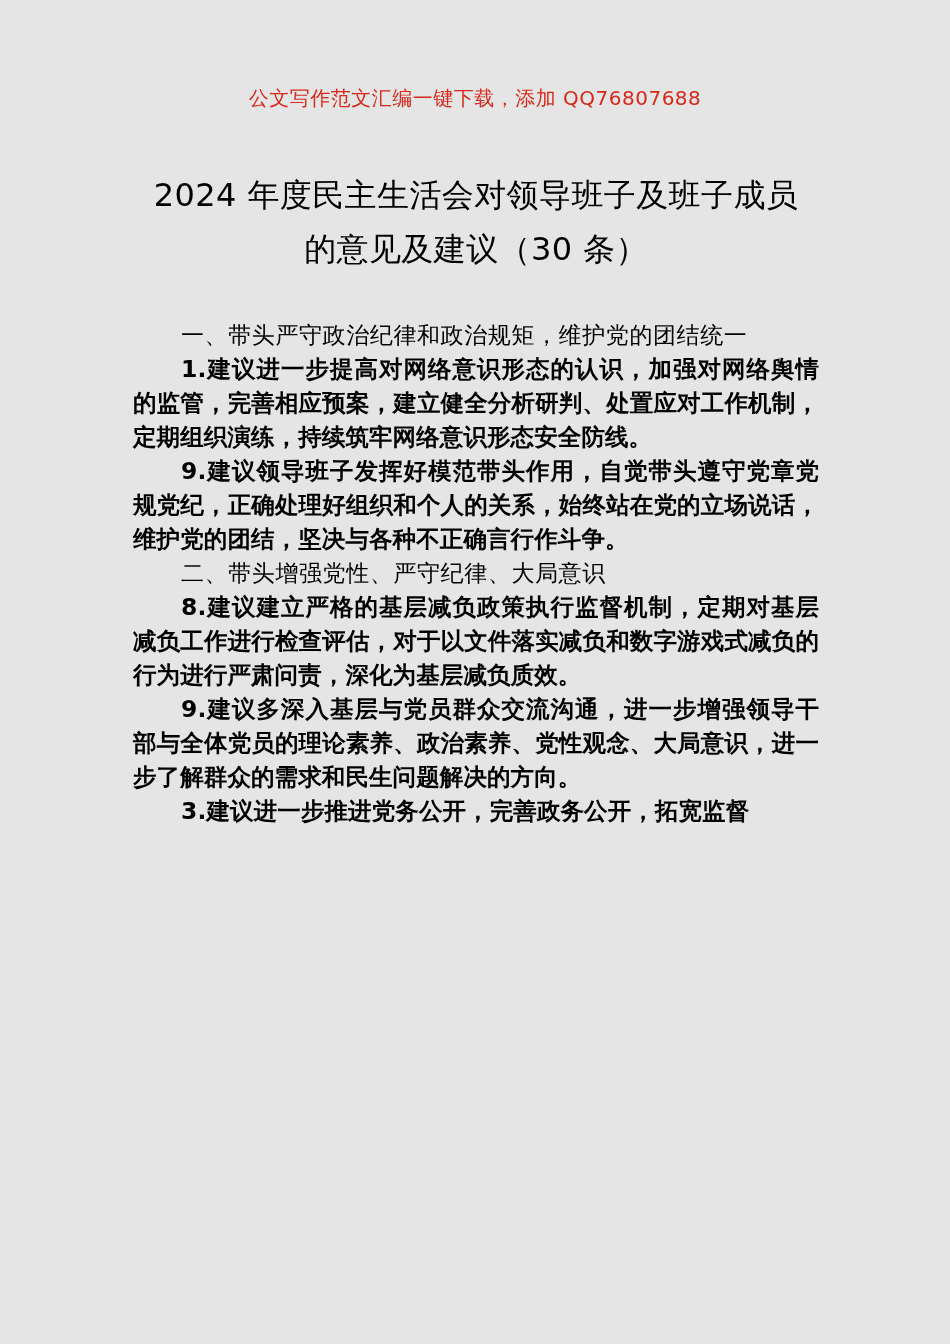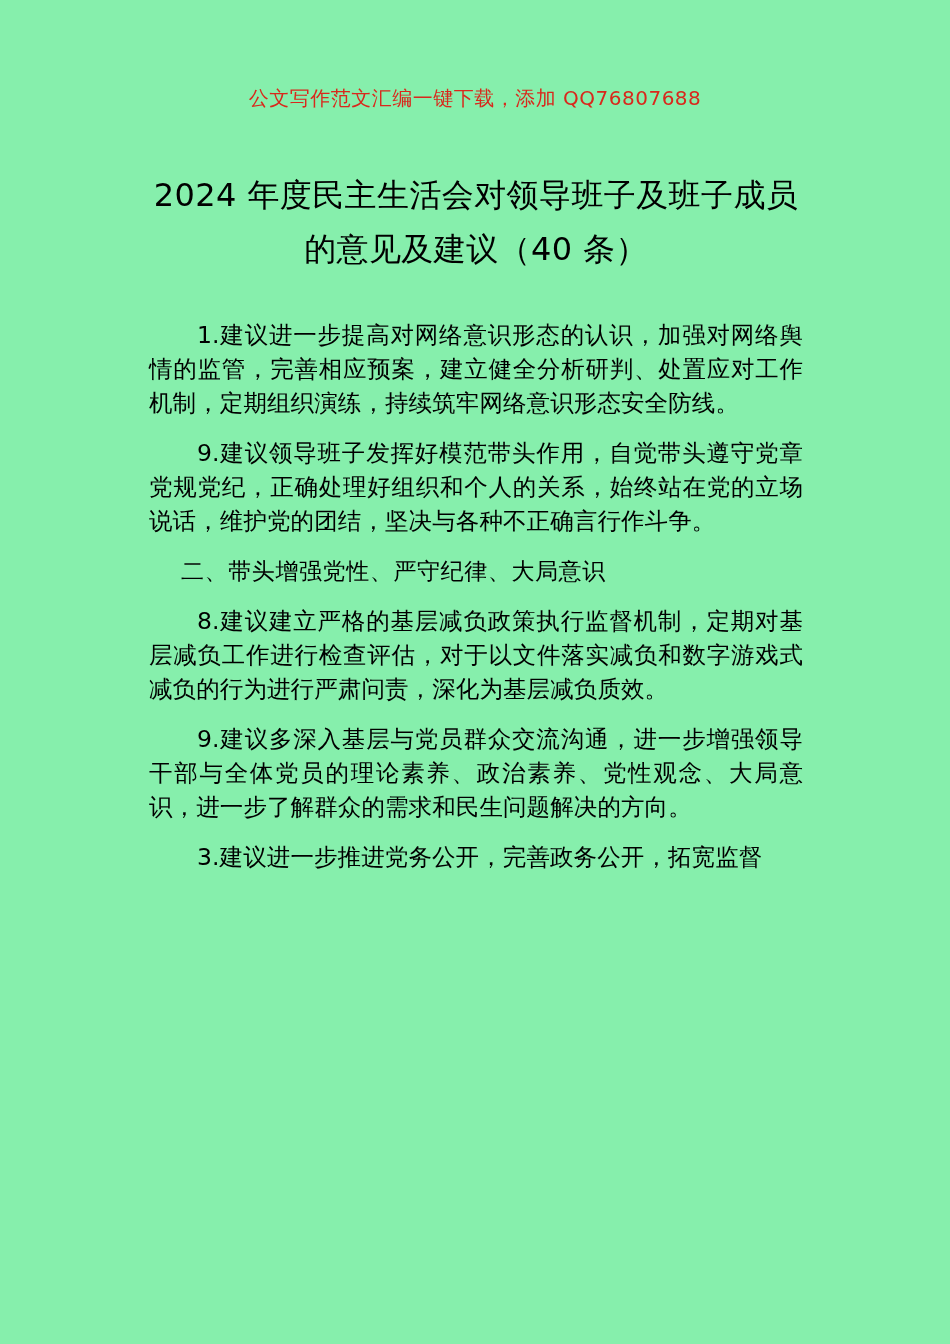--- a/index.html
+++ b/index.html
@@ -14,21 +14,21 @@
     position: relative;
     overflow: hidden;
     font-family: "Liberation Sans", "DejaVu Sans", sans-serif;
     -webkit-font-smoothing: antialiased;
   }
 
   .page {
     position: relative;
     width: 950px;
     height: 1344px;
-    background: #86efac;
+    background: #e5e5e5;
     box-sizing: border-box;
   }
 
   
   .watermark {
     position: absolute;
     top: 84px;
     left: 0;
     width: 950px;
     text-align: center;
@@ -74,45 +74,46 @@
     letter-spacing: 0.6px;
     text-align: justify;
     text-justify: inter-ideograph;
   }
 
   
   .para {
     font-size: 23.5px;
     line-height: 34px;
     color: #000000;
-    font-weight: 400;
+    font-weight: 700;
     font-family: "DejaVu Sans", "Liberation Sans", sans-serif;
     text-indent: 48px;
-    margin: 16px;
+    margin: 0;
     letter-spacing: 0.1px;
     text-align: justify;
     text-justify: inter-ideograph;
     word-break: break-all;
   }
 
   .doc-body > *:last-child {
     margin-bottom: 0;
   }
 </style>
 </head>
 <body>
 
 <div class="page">
 
   <div class="watermark">公文写作范文汇编一键下载，添加 QQ76807688</div>
 
   <div class="doc-body">
 
-    <h1 class="doc-title">2024 年度民主生活会对领导班子及班子成员的意见及建议（40 条）</h1>
+    <h1 class="doc-title">2024 年度民主生活会对领导班子及班子成员的意见及建议（30 条）</h1>
 
+    <p class="section-heading">一、带头严守政治纪律和政治规矩，维护党的团结统一</p>
 
     <p class="para">1.建议进一步提高对网络意识形态的认识，加强对网络舆情的监管，完善相应预案，建立健全分析研判、处置应对工作机制，定期组织演练，持续筑牢网络意识形态安全防线。</p>
 
 
 
     <p class="para">9.建议领导班子发挥好模范带头作用，自觉带头遵守党章党规党纪，正确处理好组织和个人的关系，始终站在党的立场说话，维护党的团结，坚决与各种不正确言行作斗争。</p>
 
     <p class="section-heading">二、带头增强党性、严守纪律、大局意识</p>
 
     <p class="para">8.建议建立严格的基层减负政策执行监督机制，定期对基层减负工作进行检查评估，对于以文件落实减负和数字游戏式减负的行为进行严肃问责，深化为基层减负质效。</p>

